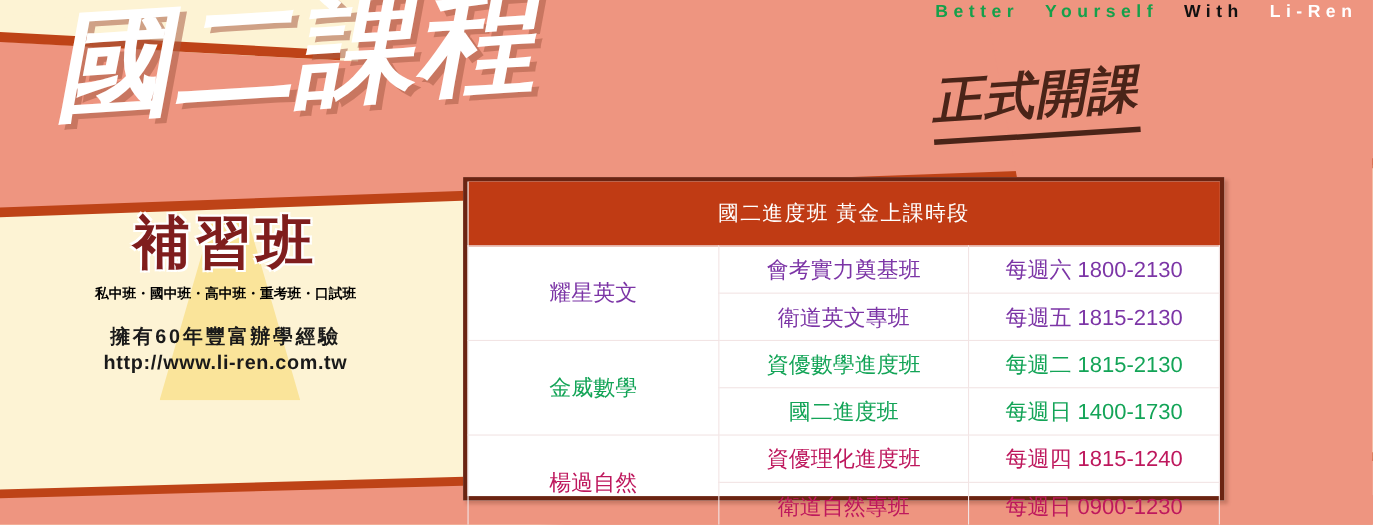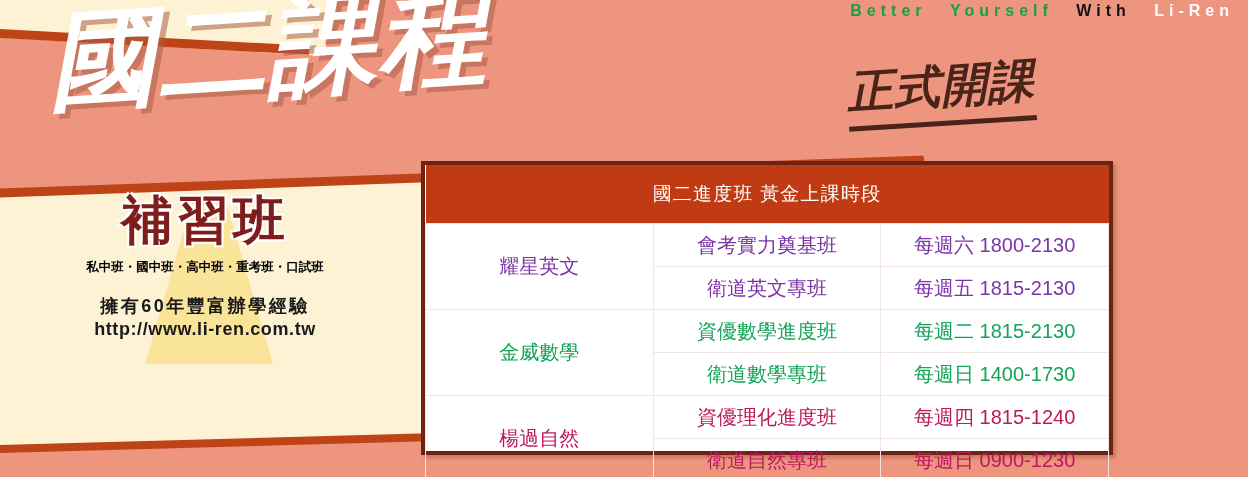--- a/index.html
+++ b/index.html
@@ -204,21 +204,21 @@
         <tr>
           <td class="course c-purple">衛道英文專班</td>
           <td class="time   c-purple">每週五 1815-2130</td>
         </tr>
         <tr>
           <td class="subject c-green" rowspan="2">金威數學</td>
           <td class="course  c-green">資優數學進度班</td>
           <td class="time    c-green">每週二 1815-2130</td>
         </tr>
         <tr>
-          <td class="course c-green">衛道數學專班</td>
+          <td class="course c-green">國二進度班</td>
           <td class="time   c-green">每週日 1400-1730</td>
         </tr>
         <tr>
           <td class="subject c-blue" rowspan="2">楊過自然</td>
           <td class="course  c-blue">資優理化進度班</td>
           <td class="time    c-blue">每週四 1815-1240</td>
         </tr>
         <tr>
           <td class="course c-blue">衛道自然專班</td>
           <td class="time   c-blue">每週日 0900-1230</td>

